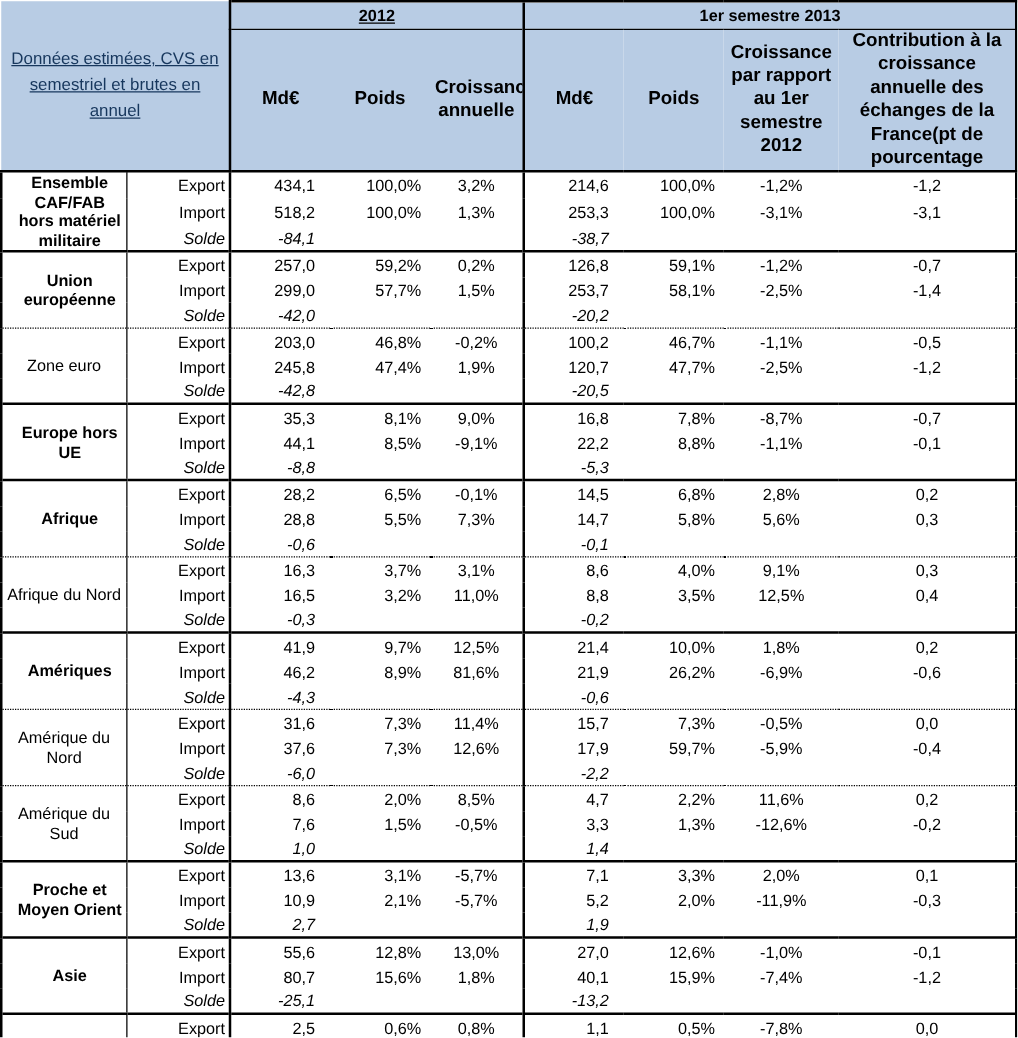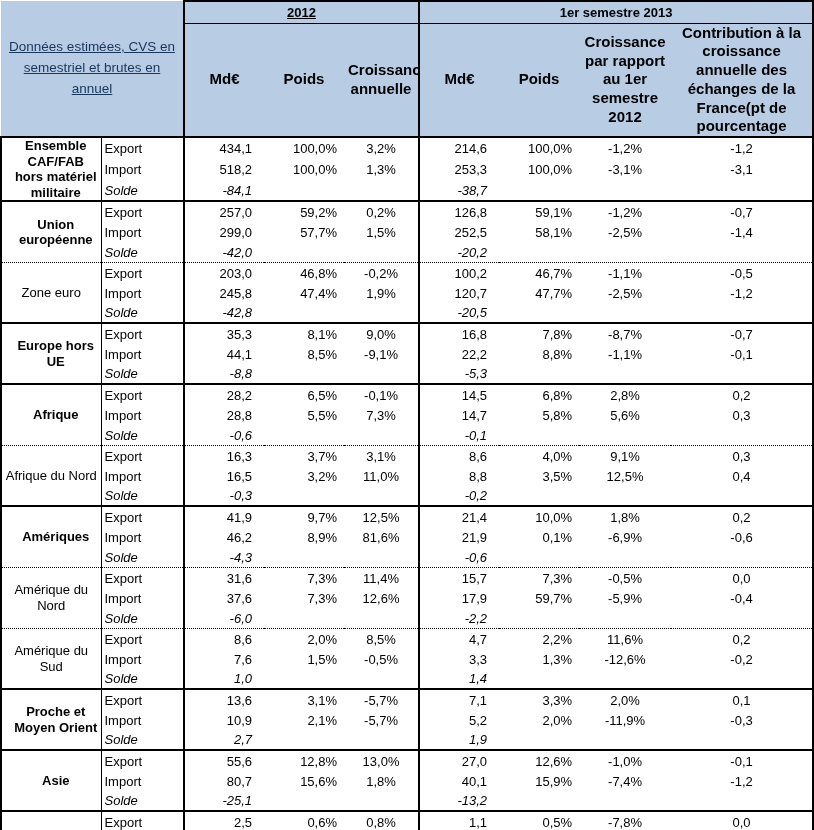--- a/index.html
+++ b/index.html
@@ -54,21 +54,21 @@
   td.c-region{
     border-left:2px solid var(--border);
     text-align:center;
     line-height:1.2;
     padding:0 2px;
   }
   td.c-region.bold{font-weight:bold;padding-left:11px;}
   td.c-flow{
     border-left:1px solid var(--border);
     border-right:2px solid var(--border);
-    text-align:left;
+    text-align:right;
   }
   td.c-mde{text-align:right;padding-right:12px;}
   td.c-poids{text-align:right;padding-right:7px;}
   td.c-croiss{text-align:center;}
   td.c-m13{border-left:2px solid var(--border);margin-top:42px;}
   td.c-contrib{text-align:center;border-right:2px solid var(--border);}
   tr.sep-solid td{border-top:2px solid var(--border);}
   tr.sep-dotted td{border-top:1px dotted var(--border);}
   tbody tr.last-row td{border-bottom:2px solid var(--border);}
   tr.solde-row td.c-flow, tr.solde-row td.c-mde{font-style:italic;}
@@ -148,21 +148,21 @@
           <td class="c-mde c-m13">126,8</td>
           <td class="c-poids">59,1%</td>
           <td class="c-croiss">-1,2%</td>
           <td class="c-contrib">-0,7</td>
         </tr>
         <tr class="">
           <td class="c-flow">Import</td>
           <td class="c-mde">299,0</td>
           <td class="c-poids">57,7%</td>
           <td class="c-croiss">1,5%</td>
-          <td class="c-mde c-m13">252,5</td>
+          <td class="c-mde c-m13">253,7</td>
           <td class="c-poids">58,1%</td>
           <td class="c-croiss">-2,5%</td>
           <td class="c-contrib">-1,4</td>
         </tr>
         <tr class="solde-row">
           <td class="c-flow">Solde</td>
           <td class="c-mde">-42,0</td>
           <td class="c-poids"></td>
           <td class="c-croiss"></td>
           <td class="c-mde c-m13">-20,2</td>
@@ -304,21 +304,21 @@
           <td class="c-poids">10,0%</td>
           <td class="c-croiss">1,8%</td>
           <td class="c-contrib">0,2</td>
         </tr>
         <tr class="">
           <td class="c-flow">Import</td>
           <td class="c-mde">46,2</td>
           <td class="c-poids">8,9%</td>
           <td class="c-croiss">81,6%</td>
           <td class="c-mde c-m13">21,9</td>
-          <td class="c-poids">0,1%</td>
+          <td class="c-poids">26,2%</td>
           <td class="c-croiss">-6,9%</td>
           <td class="c-contrib">-0,6</td>
         </tr>
         <tr class="solde-row">
           <td class="c-flow">Solde</td>
           <td class="c-mde">-4,3</td>
           <td class="c-poids"></td>
           <td class="c-croiss"></td>
           <td class="c-mde c-m13">-0,6</td>
           <td class="c-poids"></td>

